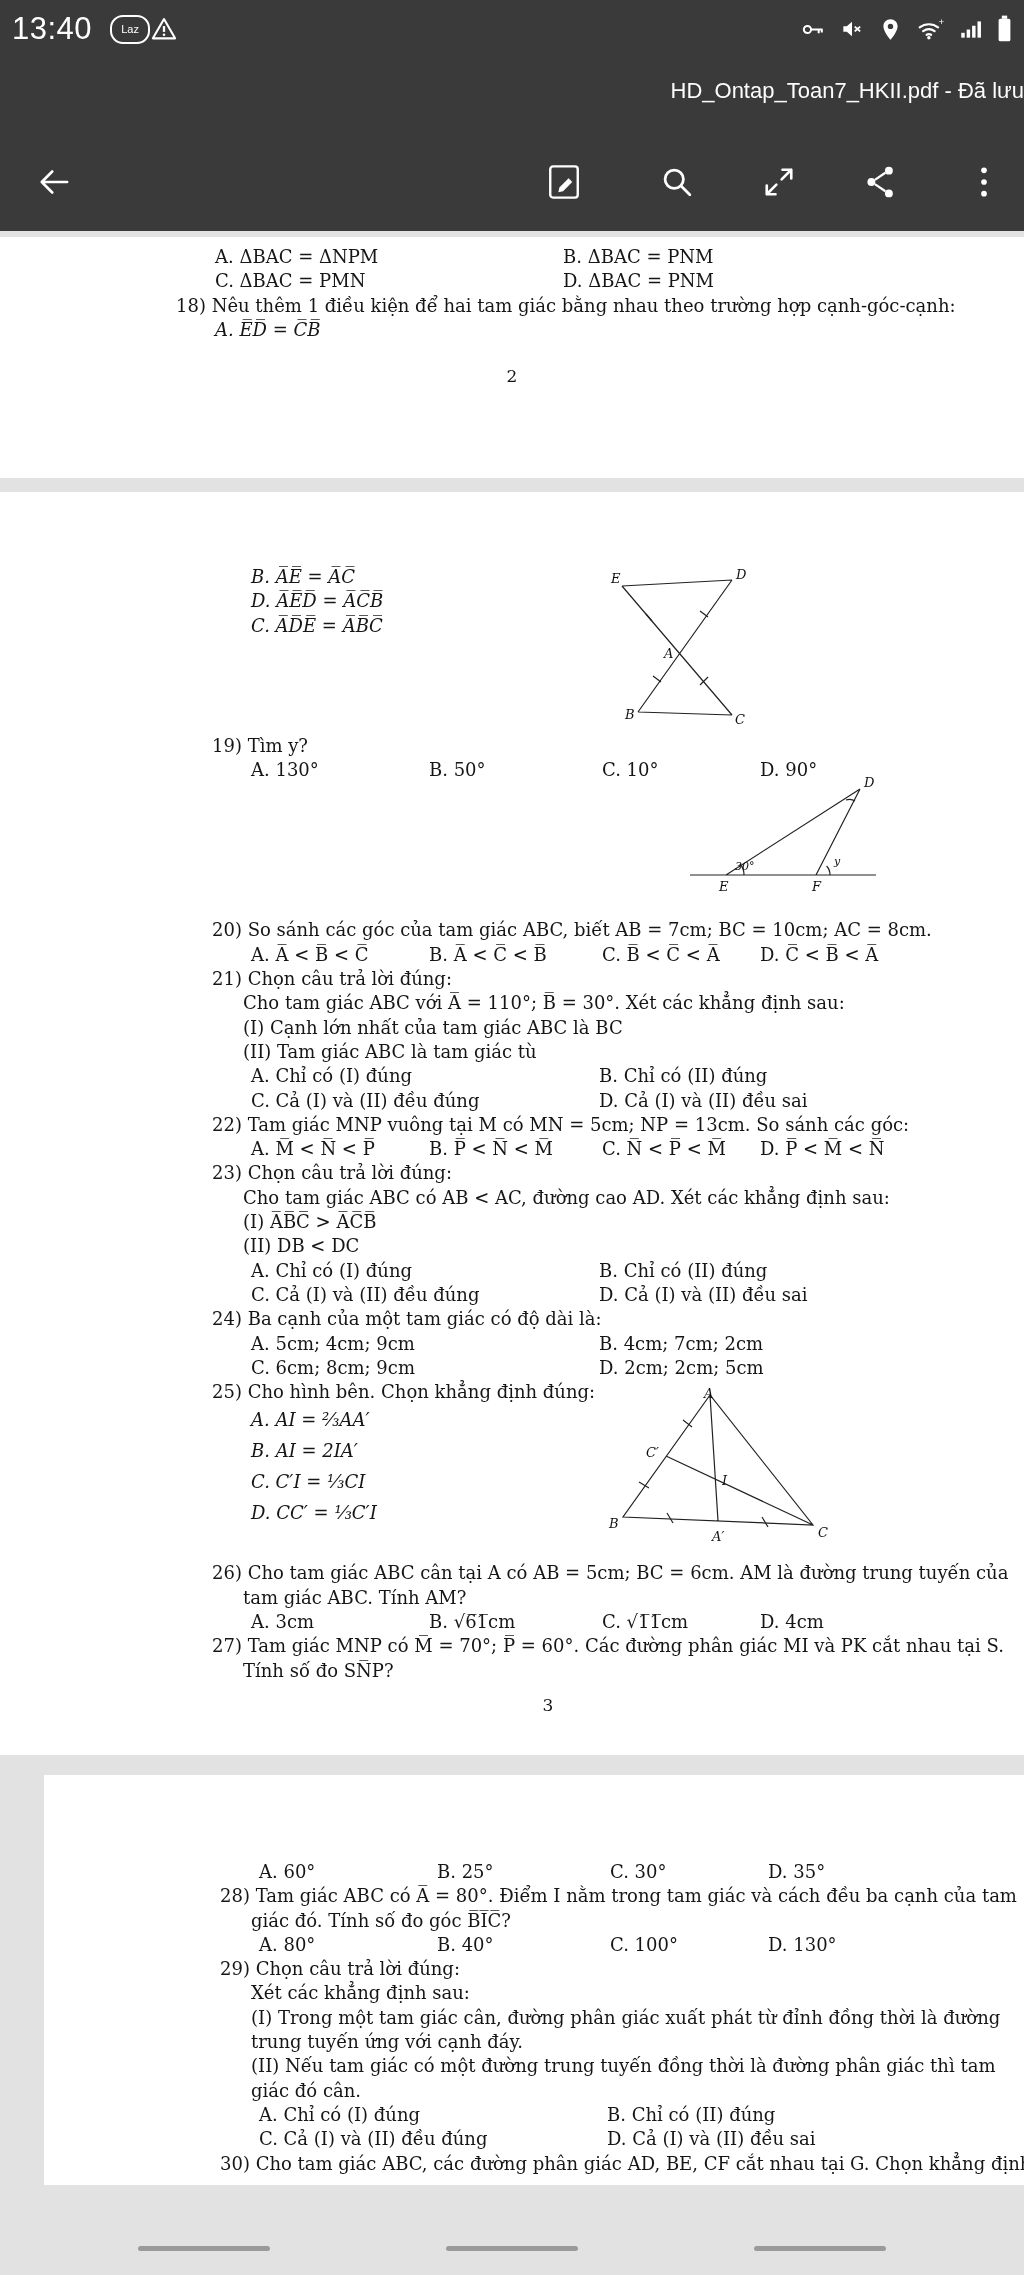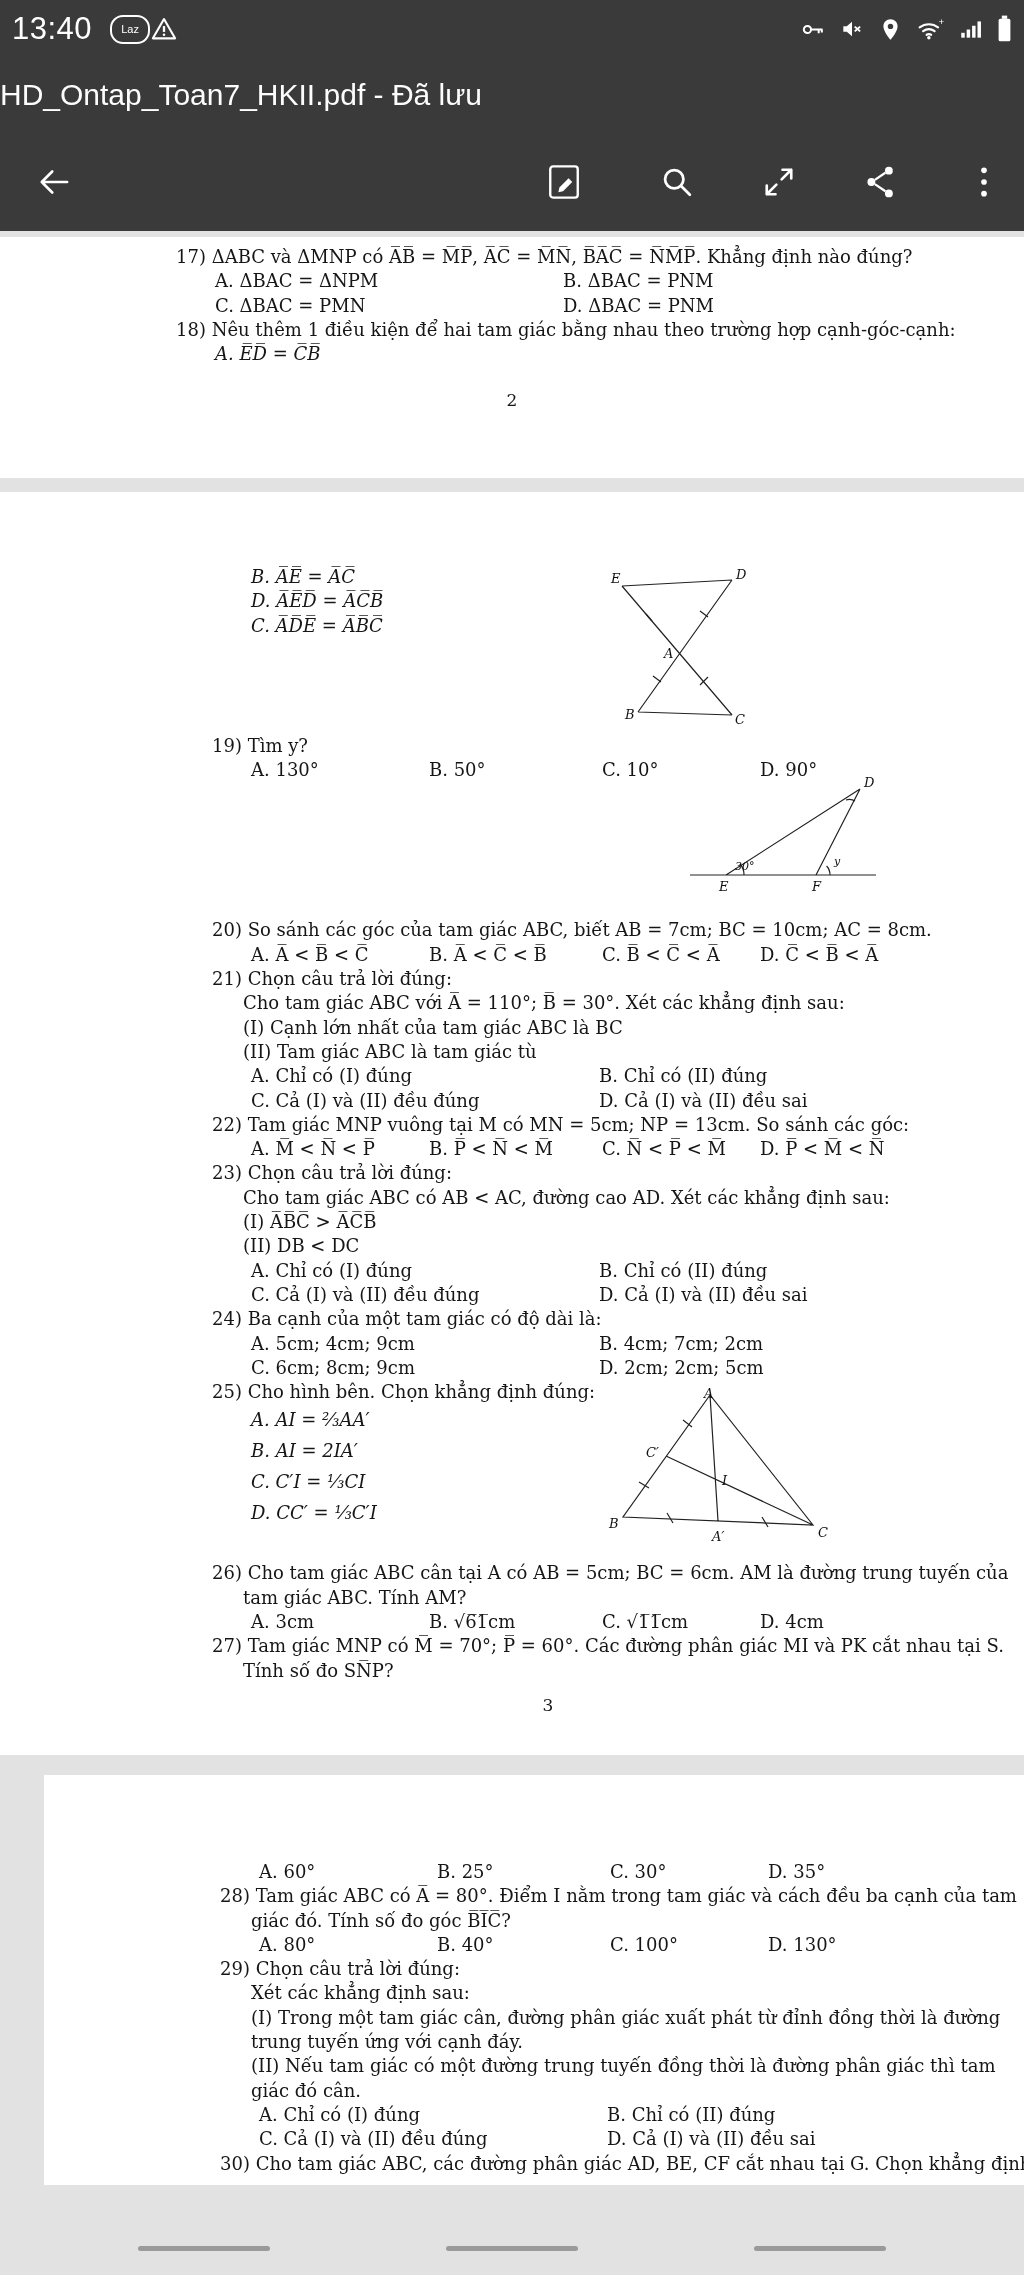--- a/index.html
+++ b/index.html
@@ -5,21 +5,21 @@
   html,body{margin:0;padding:0;}
   body{width:1024px;height:2275px;position:relative;background:#e2e2e2;font-family:"Liberation Sans",sans-serif;overflow:hidden;}
 
   
   .header{position:absolute;top:0;left:0;width:1024px;height:231px;background:#3a3a3a;color:#fff;}
   .status-bar{position:absolute;top:0;left:0;right:0;height:58px;display:flex;align-items:center;padding:0 12px;box-sizing:border-box;}
   .status-time{font-size:31px;letter-spacing:.5px;}
   .status-left-icons{display:flex;align-items:center;gap:0;margin-left:18px;}
   .status-right-icons{display:flex;align-items:center;gap:13px;margin-left:auto;}
   .badge{display:inline-flex;align-items:center;justify-content:center;width:36px;height:25px;border:2px solid #fff;border-radius:13px;font-size:11px;color:#fff;}
-  .title-row{position:absolute;top:78px;left:0;right:0;text-align:left;font-size:30px;color:#fdfdfd;}
+  .title-row{position:absolute;top:78px;left:0;right:0;text-align:right;font-size:22px;color:#fdfdfd;}
   .toolbar{position:absolute;top:130px;left:0;right:0;height:101px;}
   .tbtn{position:absolute;top:28px;width:48px;height:48px;display:flex;align-items:center;justify-content:center;cursor:pointer;}
   .tbtn.back{left:30px;} .tbtn.annotate{left:540px;} .tbtn.search{left:653px;}
   .tbtn.fullscreen{left:755px;} .tbtn.share{left:857px;} .tbtn.more{left:960px;}
 
   
   .content{position:absolute;top:231px;left:0;width:1024px;height:2044px;background:#e2e2e2;}
   .page{position:absolute;left:0;width:1024px;background:#ffffff;}
   .page2{top:6px;height:241px;}
   .page3{top:261px;height:1263px;padding-left:36px;}
@@ -161,21 +161,20 @@
         </svg>
     </div>
   </div>
 </div>
 
 <div class="content">
 
   <div class="page page2">
     <div class="page-lines">
         <div class="spacer" style="height: 8px;"></div>
-        <div class="line q">17) ΔABC và ΔMNP có A̅B̅ = M̅P̅, A̅C̅ = M̅N̅, B̅A̅C̅ = N̅M̅P̅. Khẳng định nào đúng?</div>
         <div class="line opt2">
           <span class="col">A. ΔBAC = ΔNPM</span>
           <span class="col">B. ΔBAC = PNM</span>
         </div>
         <div class="line opt2">
           <span class="col">C. ΔBAC = PMN</span>
           <span class="col">D. ΔBAC = PNM</span>
         </div>
         <div class="line q">18) Nêu thêm 1 điều kiện để hai tam giác bằng nhau theo trường hợp cạnh-góc-cạnh:</div>
         <div class="line opt1">A. E̅D̅ = C̅B̅</div>

